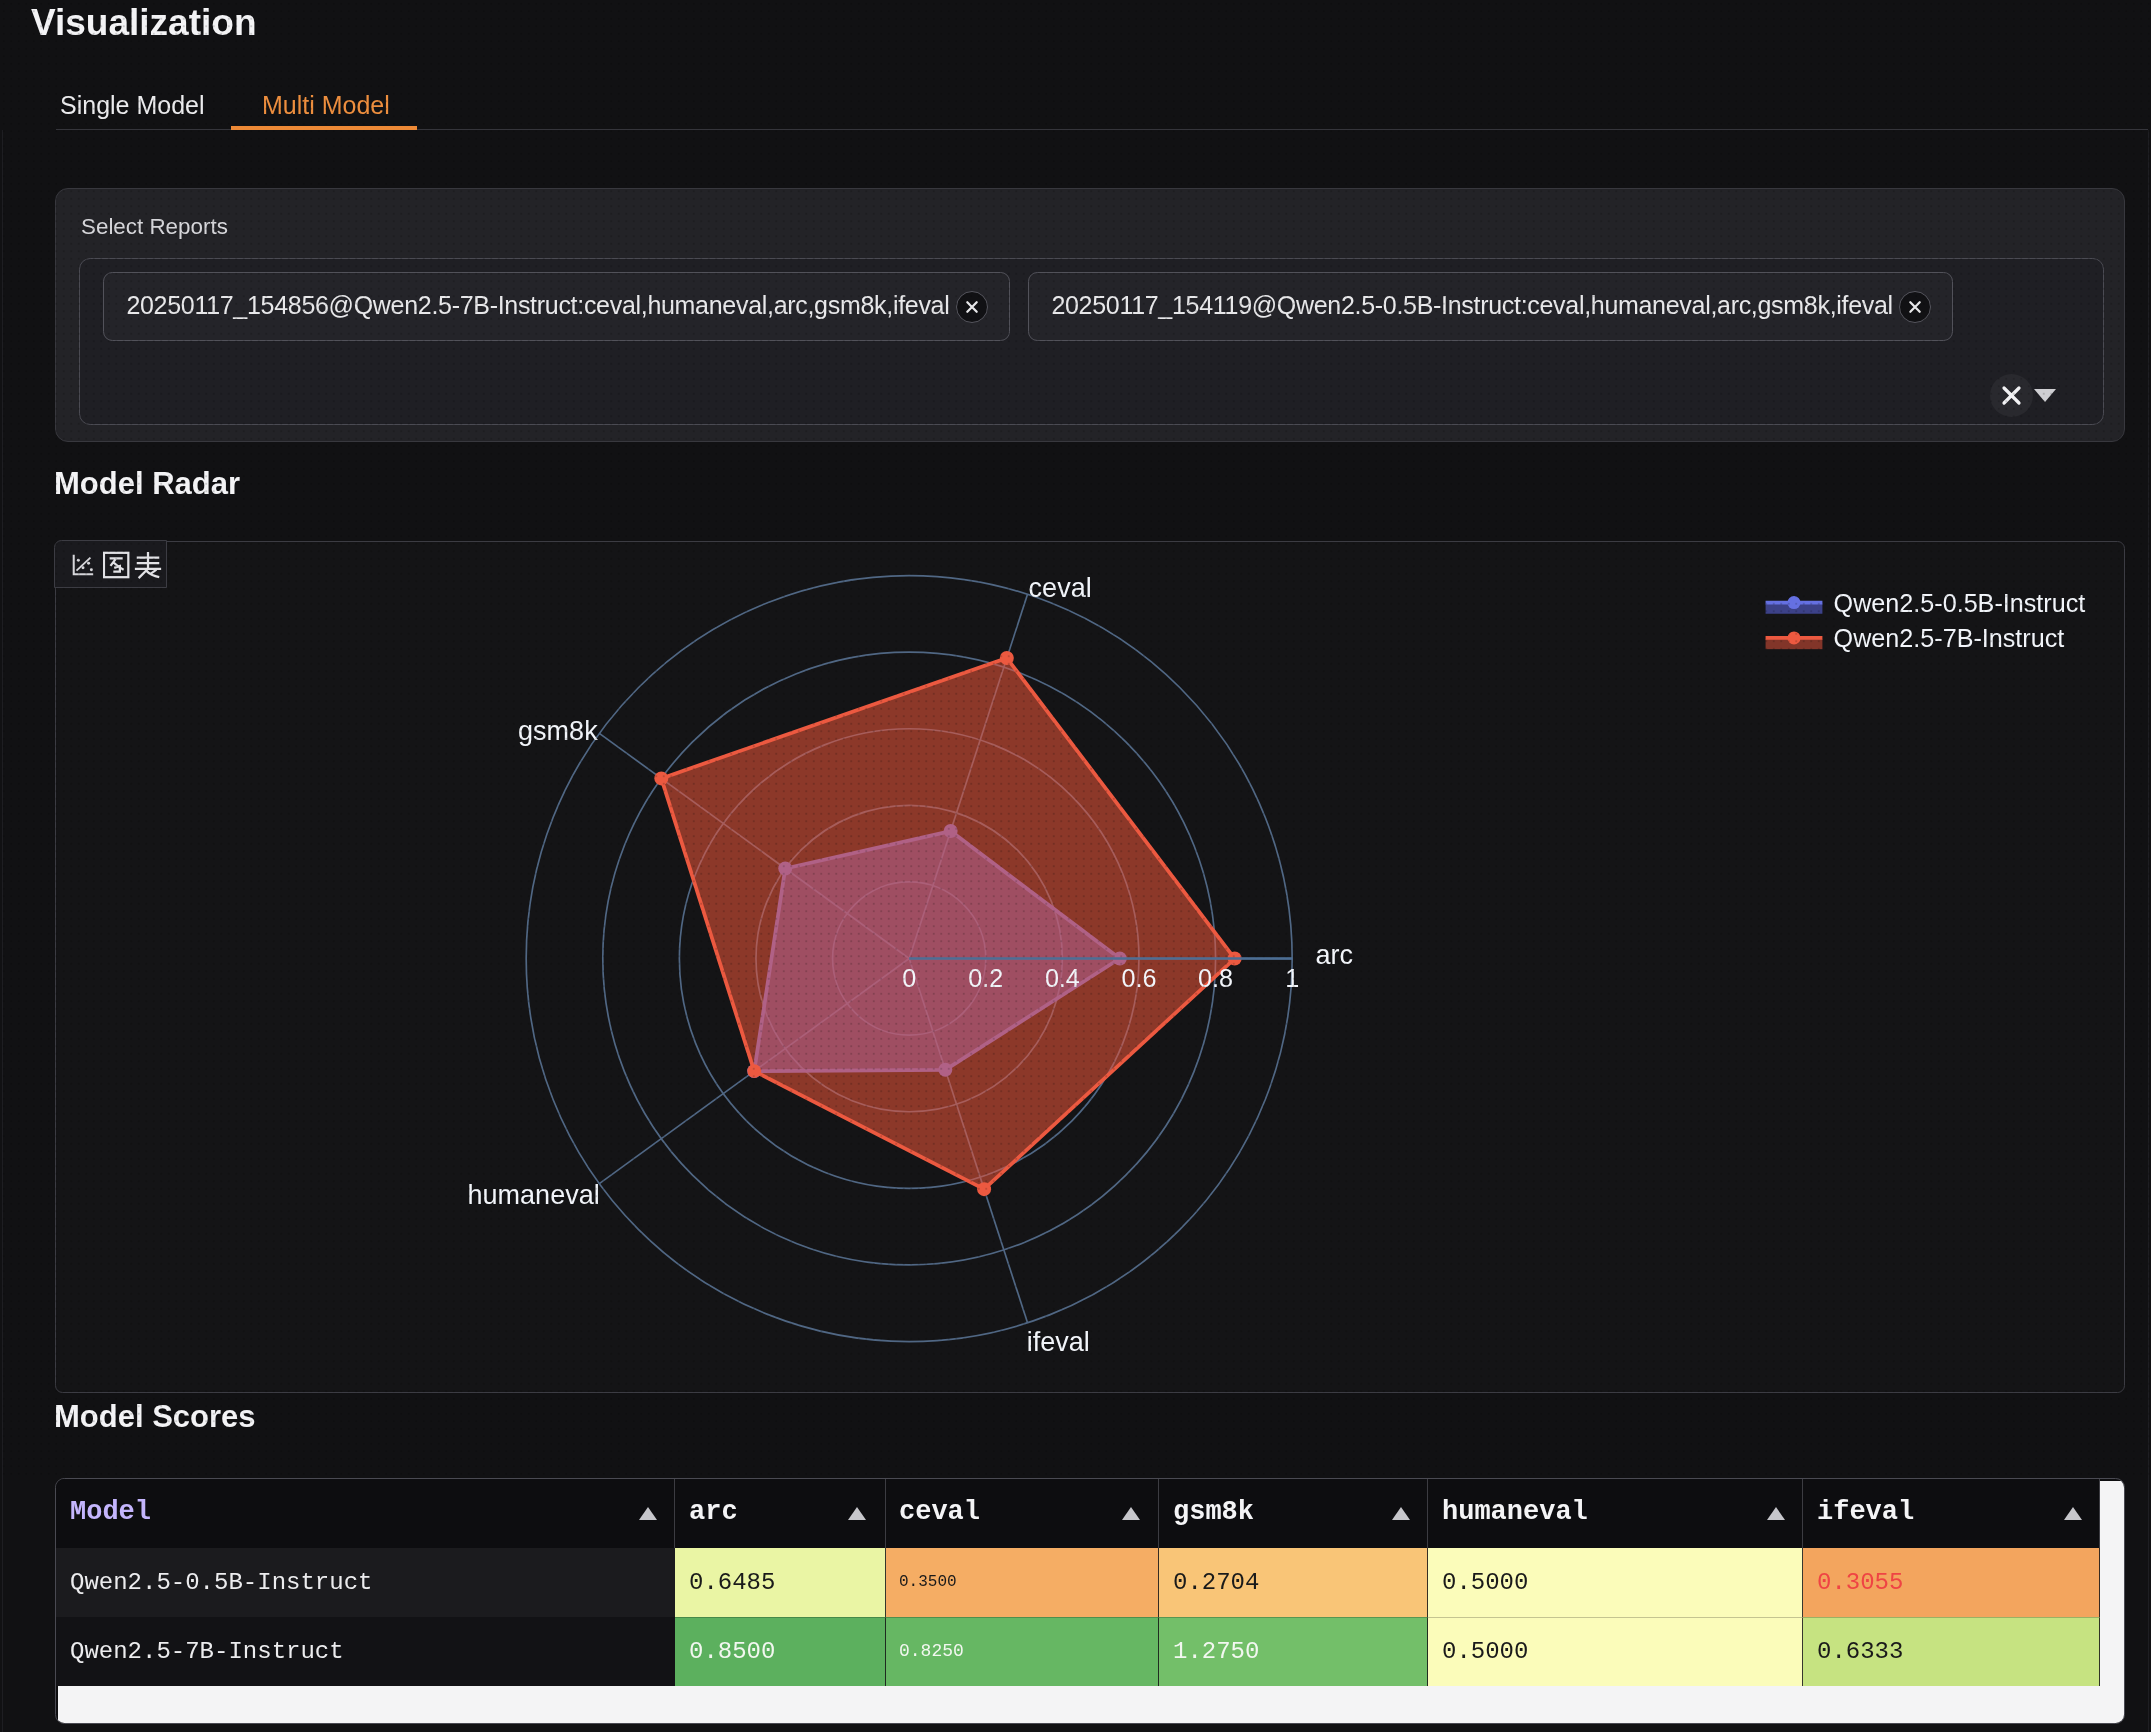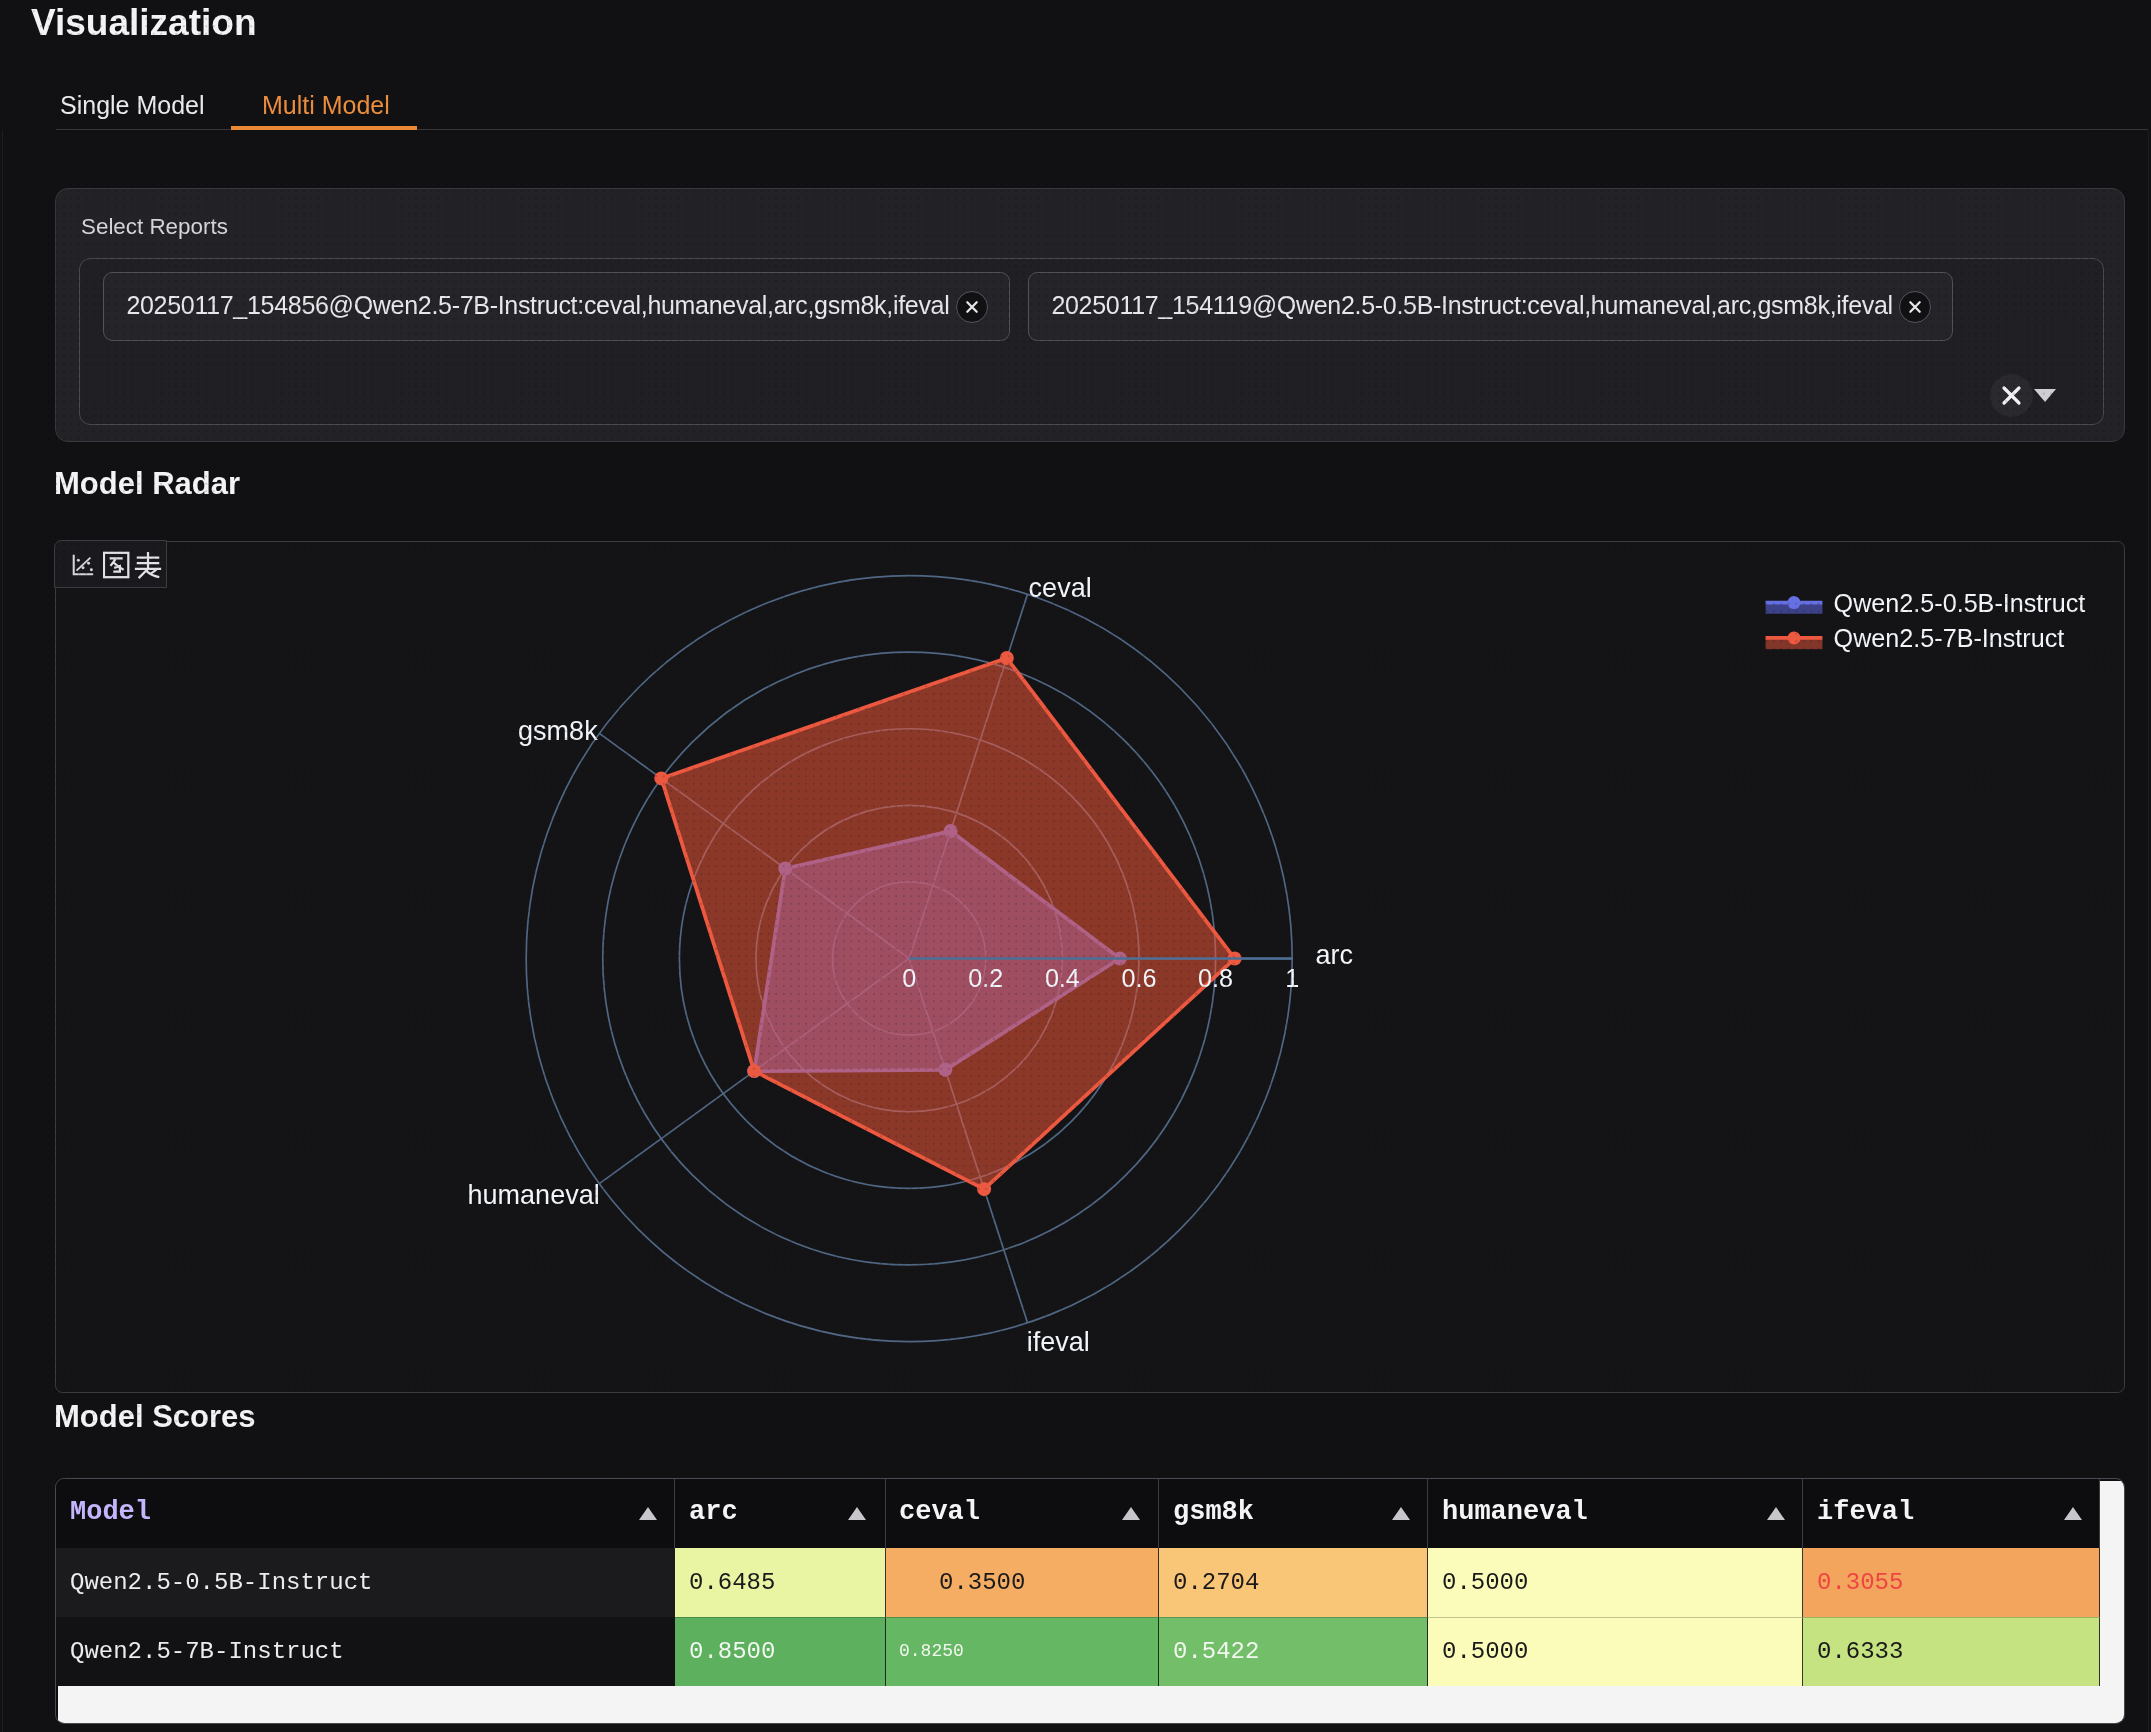--- a/index.html
+++ b/index.html
@@ -148,27 +148,27 @@
 <div class="abs" style="left:2008px;top:28px;width:0;height:0;border-left:9.3px solid transparent;border-right:9.3px solid transparent;border-bottom:13px solid #c6c6cb;"></div>
 <div class="abs" style="left:0;top:69px;width:619px;height:69px;background:#1b1b1e;"></div>
 <div class="abs" style="left:0;top:138px;width:619px;height:69px;background:#121215;"></div>
 <div class="abs mono" style="left:14px;top:69px;height:69px;line-height:69px;font-size:24px;color:#ececee;">Qwen2.5-0.5B-Instruct</div>
 <div class="abs mono" style="left:14px;top:138px;height:69px;line-height:69px;font-size:24px;color:#ececee;">Qwen2.5-7B-Instruct</div>
 <div class="abs" style="left:619px;top:69px;width:211px;height:69px;background:#eaf5a4;border-right:1.9px solid rgba(20,20,22,0.85);"></div>
 <div class="abs mono" style="left:633px;top:69px;height:69px;line-height:69px;font-size:24px;color:#1a1a1a;">0.6485</div>
 <div class="abs" style="left:619px;top:138px;width:211px;height:69px;background:#5cb05e;border-right:1.9px solid rgba(20,20,22,0.85);border-top:0.9px solid rgba(0,0,0,0.22);"></div>
 <div class="abs mono" style="left:633px;top:138px;height:69px;line-height:69px;font-size:24px;color:#f2f7f0;">0.8500</div>
 <div class="abs" style="left:830px;top:69px;width:273px;height:69px;background:#f5ad64;border-right:1.9px solid rgba(20,20,22,0.85);"></div>
-<div class="abs mono" style="left:843px;top:69px;height:49px;line-height:69px;font-size:24px;color:#1a1a1a;margin-left:40px;">0.3500</div>
+<div class="abs mono" style="left:843px;top:69px;height:49px;line-height:69px;font-size:16px;color:#1a1a1a;">0.3500</div>
 <div class="abs" style="left:830px;top:138px;width:273px;height:69px;background:#66b763;border-right:1.9px solid rgba(20,20,22,0.85);border-top:0.9px solid rgba(0,0,0,0.22);"></div>
 <div class="abs mono" style="left:843px;top:138px;height:69px;line-height:69px;font-size:18px;color:#f2f7f0;">0.8250</div>
 <div class="abs" style="left:1103px;top:69px;width:269px;height:69px;background:#f9c577;border-right:1.9px solid rgba(20,20,22,0.85);"></div>
 <div class="abs mono" style="left:1117px;top:69px;height:69px;line-height:69px;font-size:24px;color:#1a1a1a;">0.2704</div>
 <div class="abs" style="left:1103px;top:138px;width:269px;height:69px;background:#73bf69;border-right:1.9px solid rgba(20,20,22,0.85);border-top:0.9px solid rgba(0,0,0,0.22);"></div>
-<div class="abs mono" style="left:1117px;top:138px;height:69px;line-height:69px;font-size:24px;color:#f2f7f0;">0.5422</div>
+<div class="abs mono" style="left:1117px;top:138px;height:69px;line-height:69px;font-size:24px;color:#f2f7f0;">1.2750</div>
 <div class="abs" style="left:1372px;top:69px;width:375px;height:69px;background:#fbfcba;border-right:1.9px solid rgba(20,20,22,0.85);"></div>
 <div class="abs mono" style="left:1386px;top:69px;height:69px;line-height:69px;font-size:24px;color:#1a1a1a;">0.5000</div>
 <div class="abs" style="left:1372px;top:138px;width:375px;height:69px;background:#fbfcba;border-right:1.9px solid rgba(20,20,22,0.85);border-top:0.9px solid rgba(0,0,0,0.22);"></div>
 <div class="abs mono" style="left:1386px;top:138px;height:69px;line-height:69px;font-size:24px;color:#1a1a1a;">0.5000</div>
 <div class="abs" style="left:1747px;top:69px;width:297px;height:69px;background:#f3a55e;border-right:1.9px solid rgba(20,20,22,0.85);"></div>
 <div class="abs mono" style="left:1761px;top:69px;height:69px;line-height:69px;font-size:24px;color:#ef4444;">0.3055</div>
 <div class="abs" style="left:1747px;top:138px;width:297px;height:69px;background:#c6e381;border-right:1.9px solid rgba(20,20,22,0.85);border-top:0.9px solid rgba(0,0,0,0.22);"></div>
 <div class="abs mono" style="left:1761px;top:138px;height:69px;line-height:69px;font-size:24px;color:#1a1a1a;">0.6333</div>
 <div class="abs" style="left:2044px;top:1.9px;width:24px;height:205px;background:#f4f4f5;"></div>
 <div class="abs" style="left:1.9px;top:207px;width:2067px;height:37px;background:#f4f4f5;"></div>

